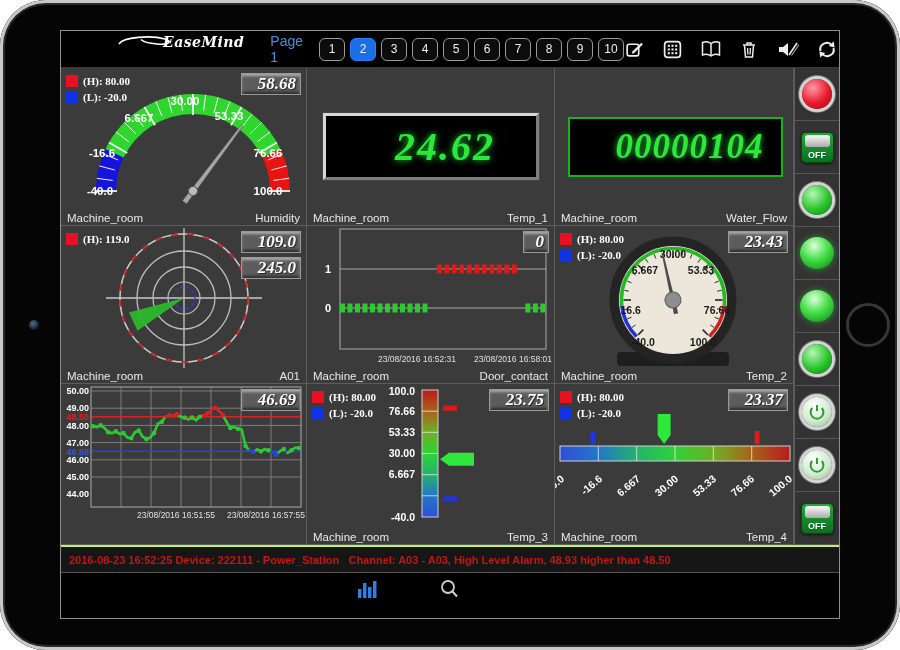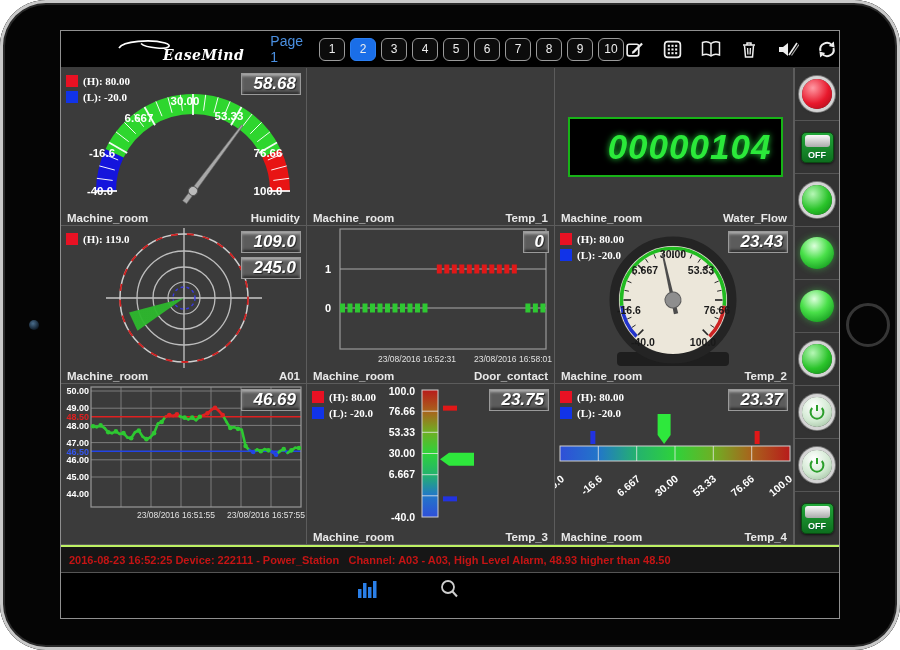--- a/index.html
+++ b/index.html
@@ -15,44 +15,44 @@
 
   
   .screen { position:absolute; left:60px; top:30px; width:780px; height:589px;
             background:#3b3b3b; border:1px solid #8f8f8f; overflow:hidden; }
 
   
   .toolbar { position:absolute; left:0; top:0; width:778px; height:37px; background:#000;
              display:flex; align-items:center; border-bottom:1px solid #3a3a3a; }
   .conn-dot { width:22px; height:22px; border-radius:50%; margin-left:30px;
               background:radial-gradient(circle at 38% 32%, #8fc3f5, #3a8de8 55%, #1b5fb8); }
-  .logo { margin-left:22px; display:flex; align-items:flex-end; position:relative; height:30px;gap:16px; }
+  .logo { margin-left:22px; display:flex; align-items:flex-start; position:relative; height:30px;gap:16px; }
   .logo-text { color:#fff; font-family:"DejaVu Serif", serif; font-style:italic; font-weight:bold;
                font-size:14px; letter-spacing:.5px; margin-left:-38px; margin-bottom:1px; }
   .page-label { color:#4a8fe0; font-size:14px; margin-left:26px; }
   .pagebtns { display:flex; margin-left:16px; gap:5px; }
   .pagebtn { min-width:26px; height:23px; border:1px solid #9a9a9a; border-radius:6px; color:#eee;
              font-size:12px; display:flex; align-items:center; justify-content:center; padding:0 3px;
              background:#0c0c0c; }
   .pagebtn.active { background:#1a6ee8; border-color:#2a7ef2; }
   .tb-icons { margin-left:auto; margin-right:14px; display:flex; gap:17px; align-items:center; }
   .tb-icons svg { display:block; }
 
   
   .main { position:absolute; left:0; top:37px; width:778px; height:477px; }
   .panel { position:absolute; background:#3b3b3b; border-right:1px solid #5c5c5c; border-bottom:1px solid #5c5c5c; overflow:hidden; }
   .plabel { position:absolute; bottom:1px; left:6px; right:6px; display:flex; justify-content:space-between;
-            font-size:11.5px; color:#e8e8e8; pointer-events:none;font-weight:bold; }
+            font-size:11.5px; color:#e8e8e8; pointer-events:none; }
   .legend { position:absolute; top:5px; left:5px; z-index:3; }
   .legrow { display:flex; align-items:center; height:16px;font-family:Liberation Serif, serif; }
   .legrow .sw { width:12px; height:12px; margin-right:5px; }
   .legrow .lt { color:#fff; font-size:11px; font-weight:bold; }
   .sw.hi { background:#e81123; } .sw.lo { background:#1133e8; }
 
-  .sevenseg { font-family:Liberation Sans, sans-serif; font-style:italic; font-weight:bold;margin-left:28px; }
+  .sevenseg { font-family:Liberation Serif, serif; font-style:italic; font-weight:bold;margin-left:28px; }
   .readout { position:absolute; top:5px; right:5px; min-width:60px; height:22px; z-index:3;
              background:#5c5c5c; border:1px solid #9a9a9a;
              box-shadow: inset 0 2px 3px rgba(255,255,255,.5), inset 0 -2px 3px rgba(0,0,0,.55);
              color:#fff; font-size:17px; line-height:20px; text-align:right; padding:0 4px;
              text-shadow:1px 1px 1px rgba(0,0,0,.6); }
   .readout.second { top:31px; }
   .readout.small { min-width:26px; }
 
   
   .led-display { position:absolute; left:16px; top:45px; width:216px; height:67px; background:#000;
@@ -234,20 +234,23 @@
             <circle cx="0" cy="0" r="4.5" fill="#bbb" stroke="#555"></circle>
           </g>
         </svg>
         <div class="plabel">
             <span>Machine_room</span>
             <span>Humidity</span>
           </div>
       </div>
 
       <div class="panel" style="left:246px;top:0;width:248px;height:158px;">
+        <div class="led-display">
+          <span class="digits sevenseg">24.62</span>
+        </div>
         <div class="plabel">
             <span>Machine_room</span>
             <span>Temp_1</span>
           </div>
       </div>
 
       <div class="panel" style="left:494px;top:0;width:239px;height:158px;">
         <div class="led-counter">
           <span class="digits sevenseg">00000104</span>
         </div>

